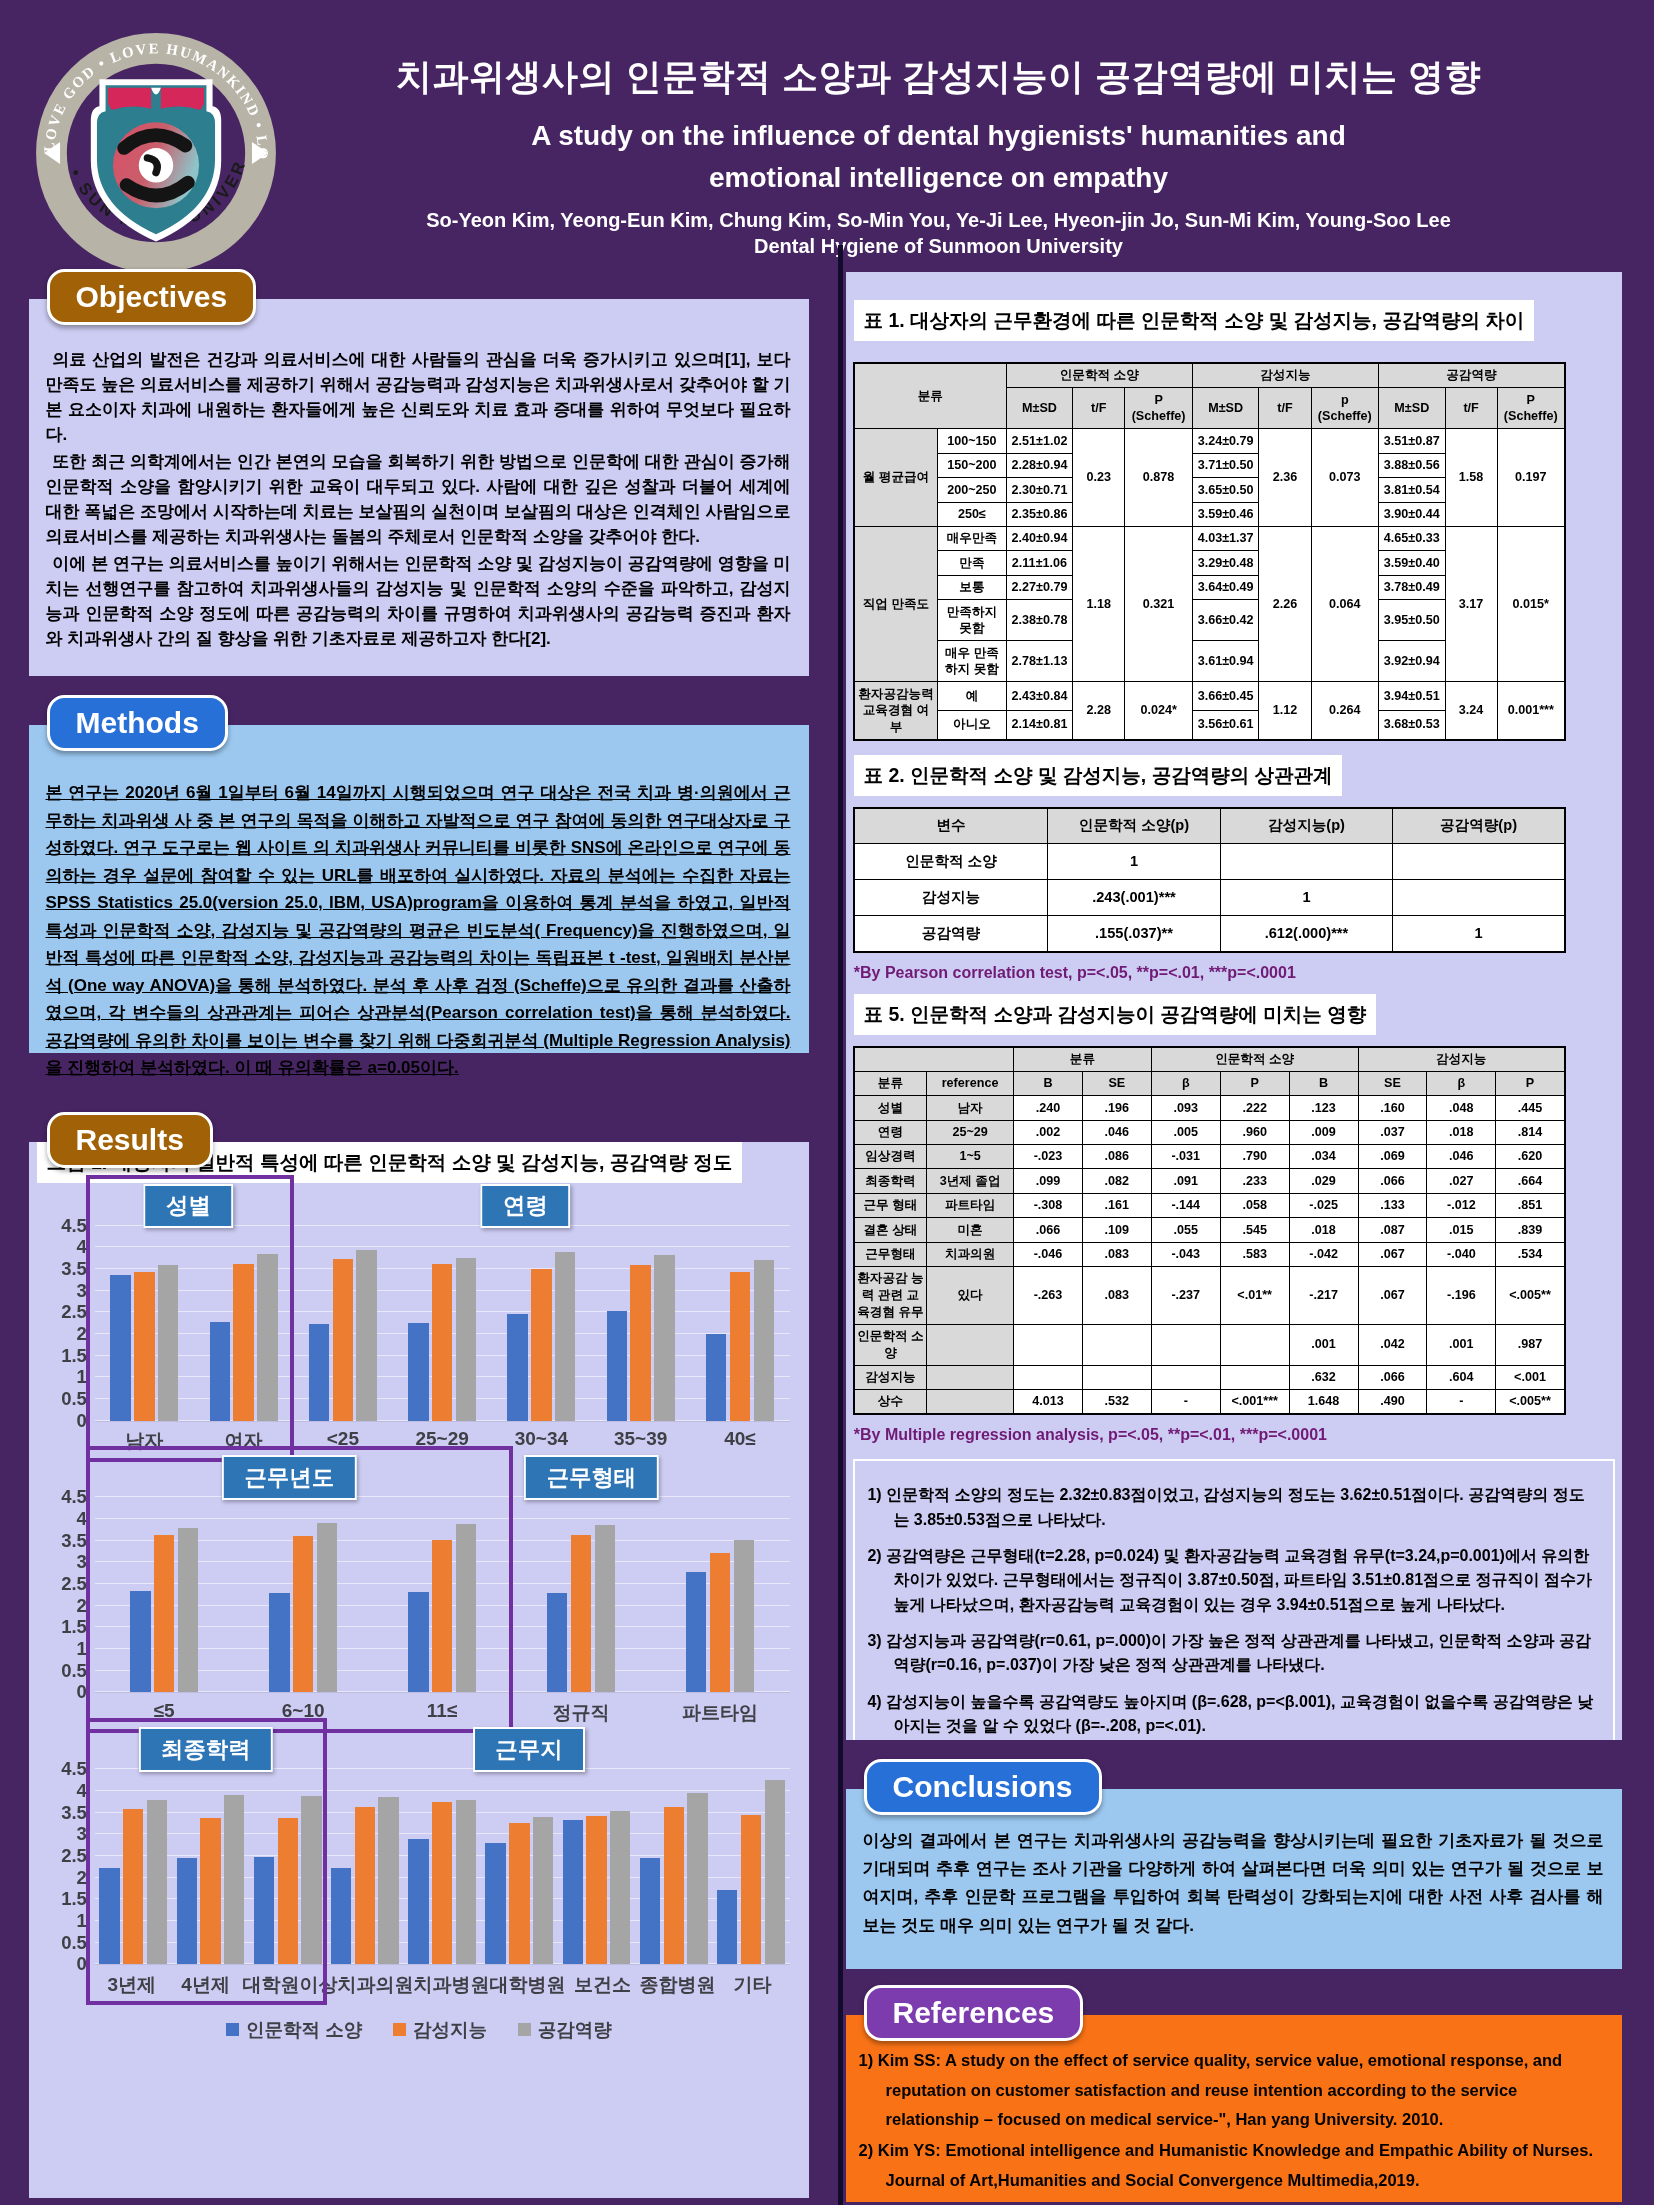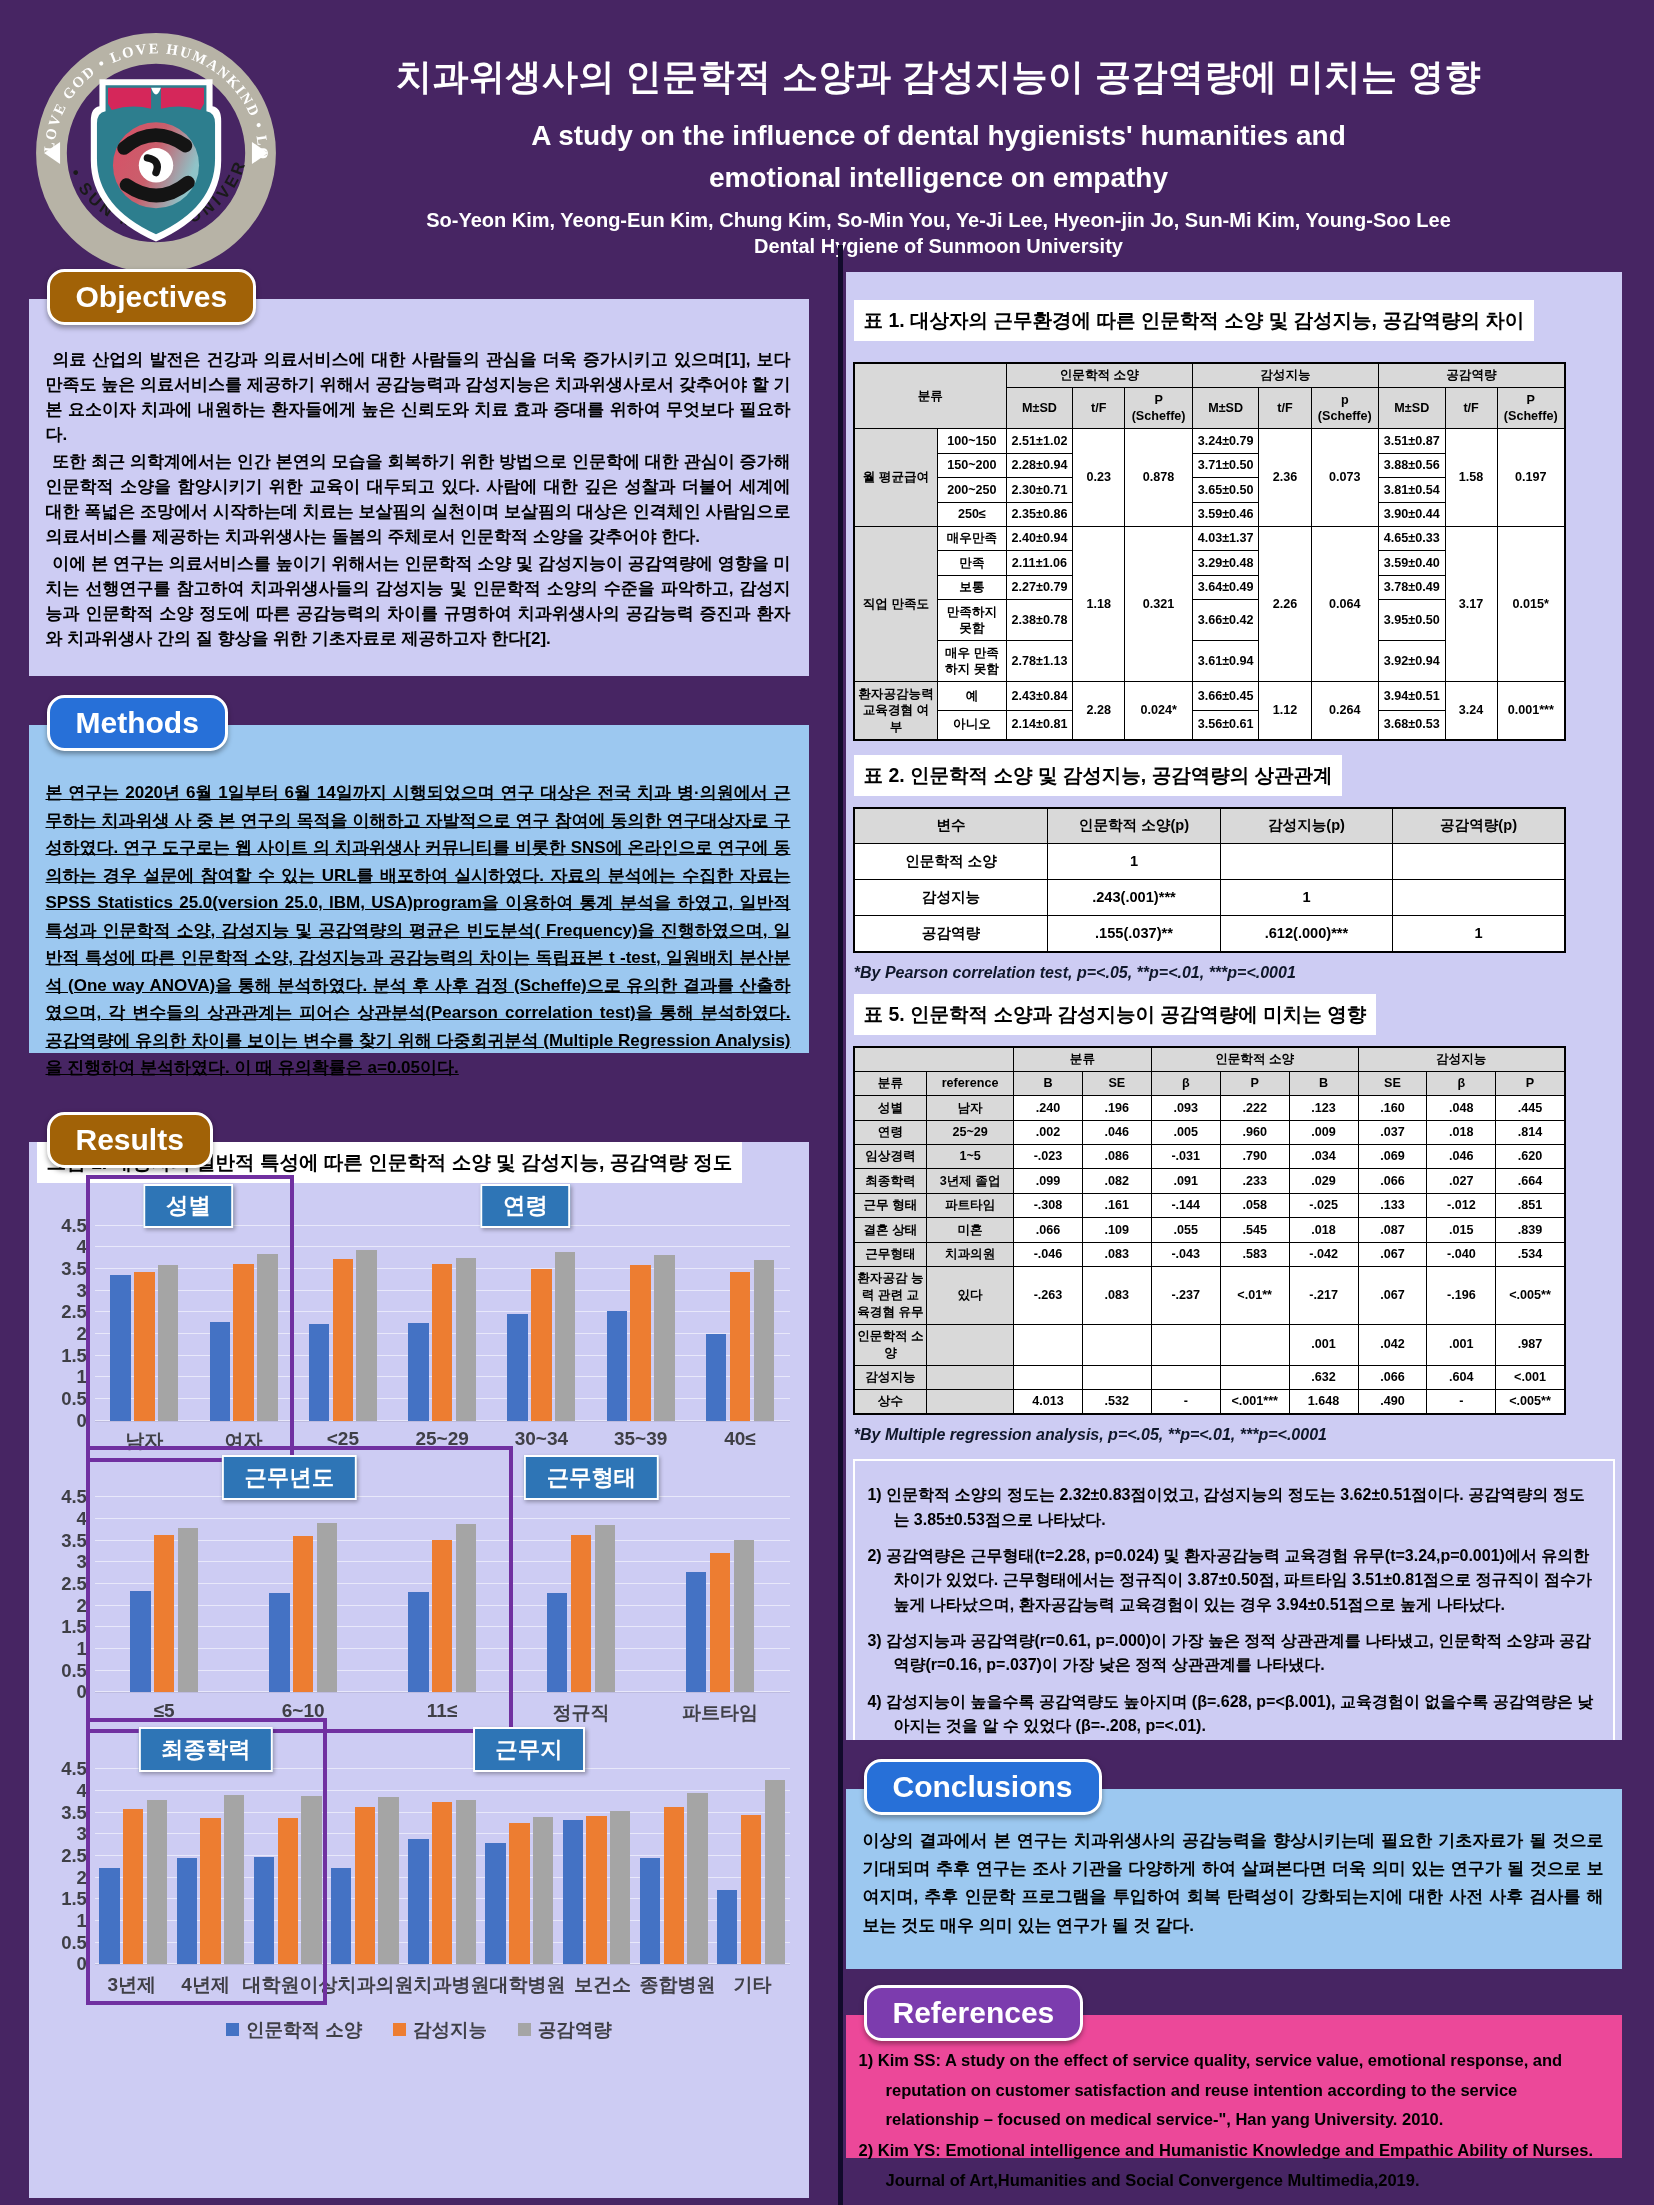--- a/index.html
+++ b/index.html
@@ -27,40 +27,40 @@
          box-shadow:0 2.4px 5.8px rgba(0,0,0,.35);white-space:nowrap;}
   .bpurple{background:#a16207;}
   .bblue{background:#2770d8;}
   .brefs{background:#7c3cae;}
   .badge-wrap{position:relative;overflow:visible !important;}
   .p-objectives{margin-top:51px;height:377px;}
   .p-methods{margin-top:49px;height:328px;}
   .p-results{margin-top:89px;height:1056px;}
   .p-tables{margin-top:24px;height:1468px;}
   .p-conclusions{margin-top:49px;height:180px;}
-  .p-references{margin-top:46px;height:143px;background:#ec4899;}
+  .p-references{margin-top:46px;height:187px;background:#f97316;}
   .body-text{padding:49px 18.5px 9.7px 16.5px;font-size:17px;font-weight:700;line-height:1.47;
              text-align:justify;color:#000;}
   .p-methods .body-text{padding-top:54px;line-height:1.62;text-decoration:underline;}
   .p-conclusions .body-text{padding-top:38px;font-size:17px;line-height:1.66;}
   .para{margin:0 0 1.9px 0;text-indent:6.8px;}
   
   .strip{background:#fff;color:#000;font-weight:800;font-size:19.5px;padding:6.8px 9.7px;
          width:-moz-fit-content;width:fit-content;max-width:96%;}
   .strip.mleft{margin-left:7.8px;}
   table.tbl{border-collapse:collapse;background:#fff;border:2.4px solid #000;margin-left:6.8px;}
   .tbl th,.tbl td{border:1.2px solid #000;text-align:center;vertical-align:middle;
                   padding:3.4px 1.9px;font-weight:600;line-height:1.32;}
   .tbl th{background:#d9d9d9;font-weight:700;}
   .tbl td.glab{background:#d9d9d9;font-weight:700;}
   .t1{font-size:12.6px;width:713px;}
   .t2{font-size:14.6px;width:713px;}
   .t2 th,.t2 td{padding:7.8px 2.9px;}
   .t3{font-size:12.6px;width:713px;}
-  .fnote{font-size:16px;font-weight:700;margin:10.7px 0 0 7.8px;color:#0f172a;font-style:italic;}
+  .fnote{font-size:16px;font-weight:700;margin:10.7px 0 0 7.8px;color:#701a75;}
   .findings{border:2.9px solid #fff;margin:14.6px 6.8px 0 6.8px;padding:10.7px 12.6px;
             font-size:16px;font-weight:700;line-height:1.52;}
   .fitem{padding-left:26px;text-indent:-26px;margin:12px 0;}
   
   .refs-body{padding:30px 14.6px 7.8px 12.6px;}
   .ritem{font-size:16.5px;font-weight:700;line-height:1.8;padding-left:27px;text-indent:-27px;margin:1px 0;}
   
   .figstrip{margin:45px 0 0 7.8px;}
   .chart{position:relative;margin:22.4px 19.5px 0 11.7px;padding-left:54px;}
   .plot{position:relative;height:195px;margin-top:43px;border-bottom:1px solid #bdbbdf;}

